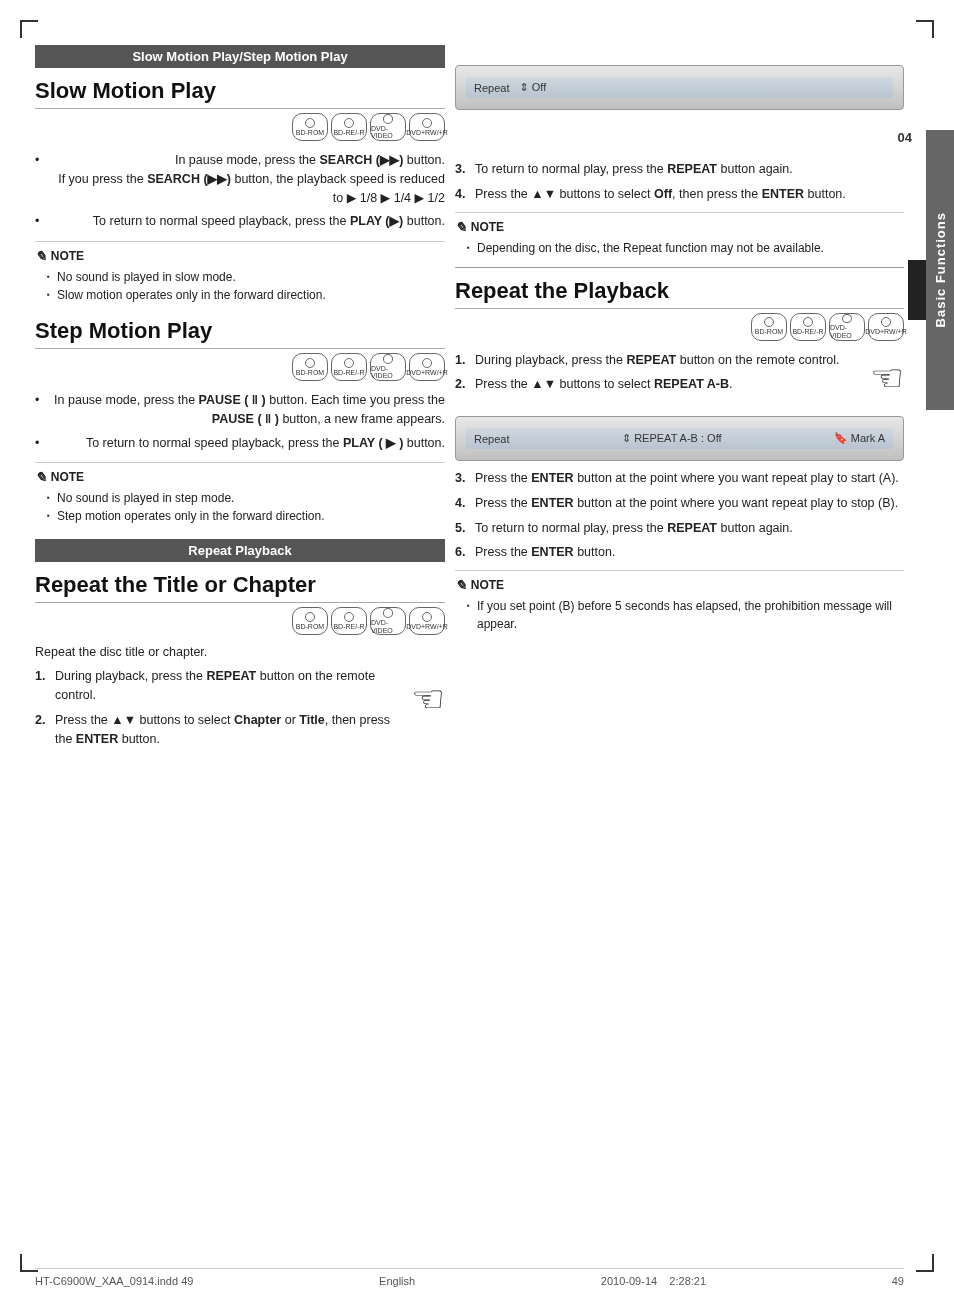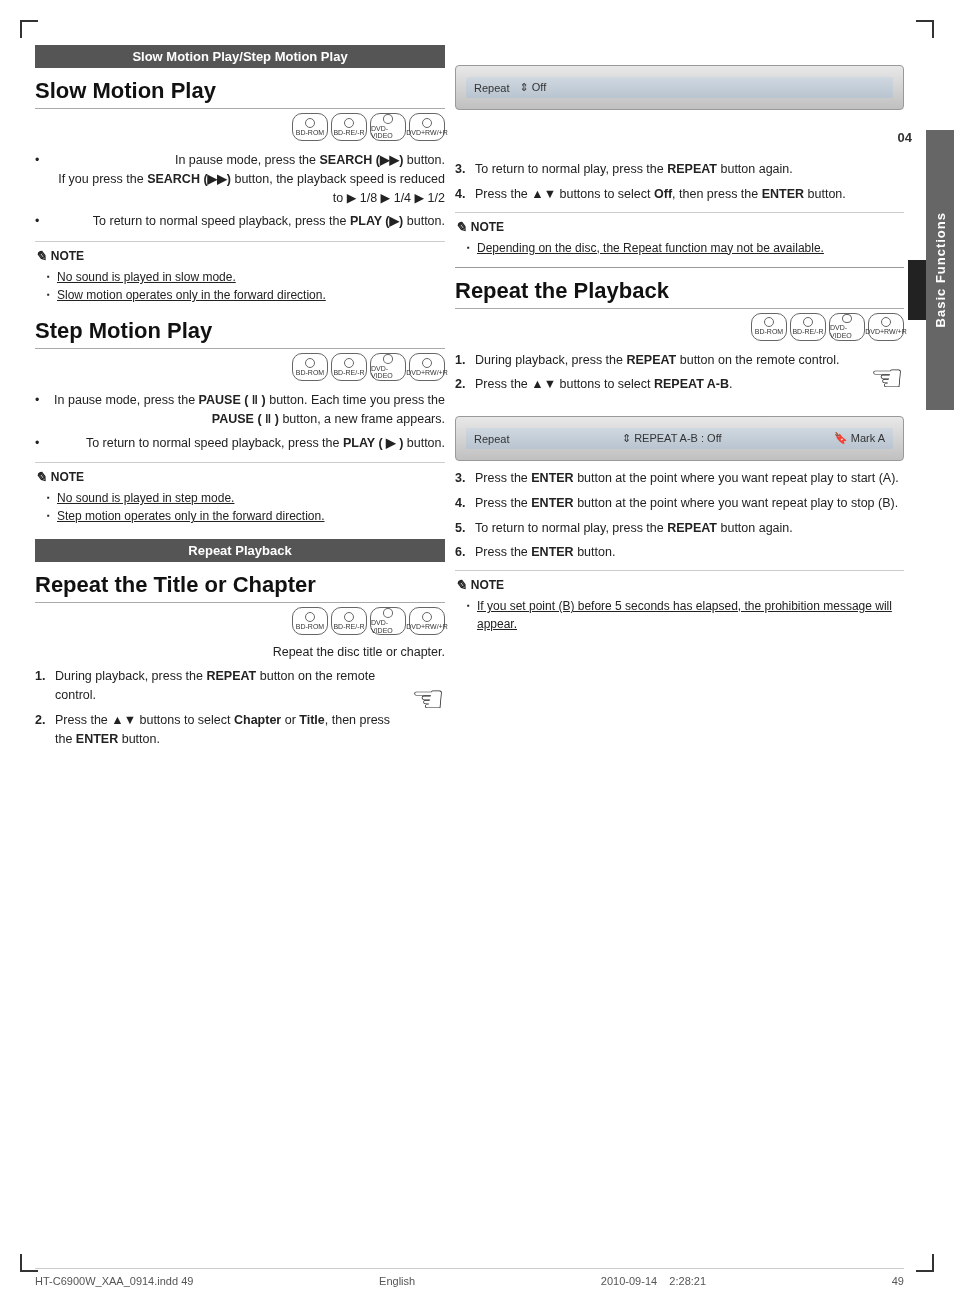--- a/index.html
+++ b/index.html
@@ -144,21 +144,20 @@
       gap: 4px;
       margin-bottom: 4px;
     }
     .note-icon {
       font-style: italic;
       font-size: 14px;
     }
     .note-list {
       list-style: none;
       padding-left: 12px;
-      text-decoration: underline;
     }
     .note-list li {
       font-size: 12px;
       line-height: 1.5;
       position: relative;
       padding-left: 10px;
     }
     .note-list li::before {
       content: "▪";
       position: absolute;
@@ -388,21 +387,21 @@
           <div class="dev-icon-sm">
               <div class="dot"></div>
               <span>DVD-VIDEO</span>
             </div>
           <div class="dev-icon-sm">
               <div class="dot"></div>
               <span>DVD+RW/+R</span>
             </div>
         </div>
 
-        <p style="margin-bottom:8px; font-size:12.5px;text-align:right;">Repeat the disc title or chapter.</p>
+        <p style="margin-bottom:8px; font-size:12.5px;">Repeat the disc title or chapter.</p>
 
         <div style="display:flex; align-items:flex-start; gap:10px;">
           <ol class="num-list" style="flex:1;">
             <li>
               <span class="num">1.</span>
               <span>During playback, press the <strong>REPEAT</strong> button on the remote control.</span>
             </li>
             <li>
               <span class="num">2.</span>
               <span>Press the ▲▼ buttons to select <strong>Chapter</strong> or <strong>Title</strong>, then press the <strong>ENTER</strong> button.</span>

